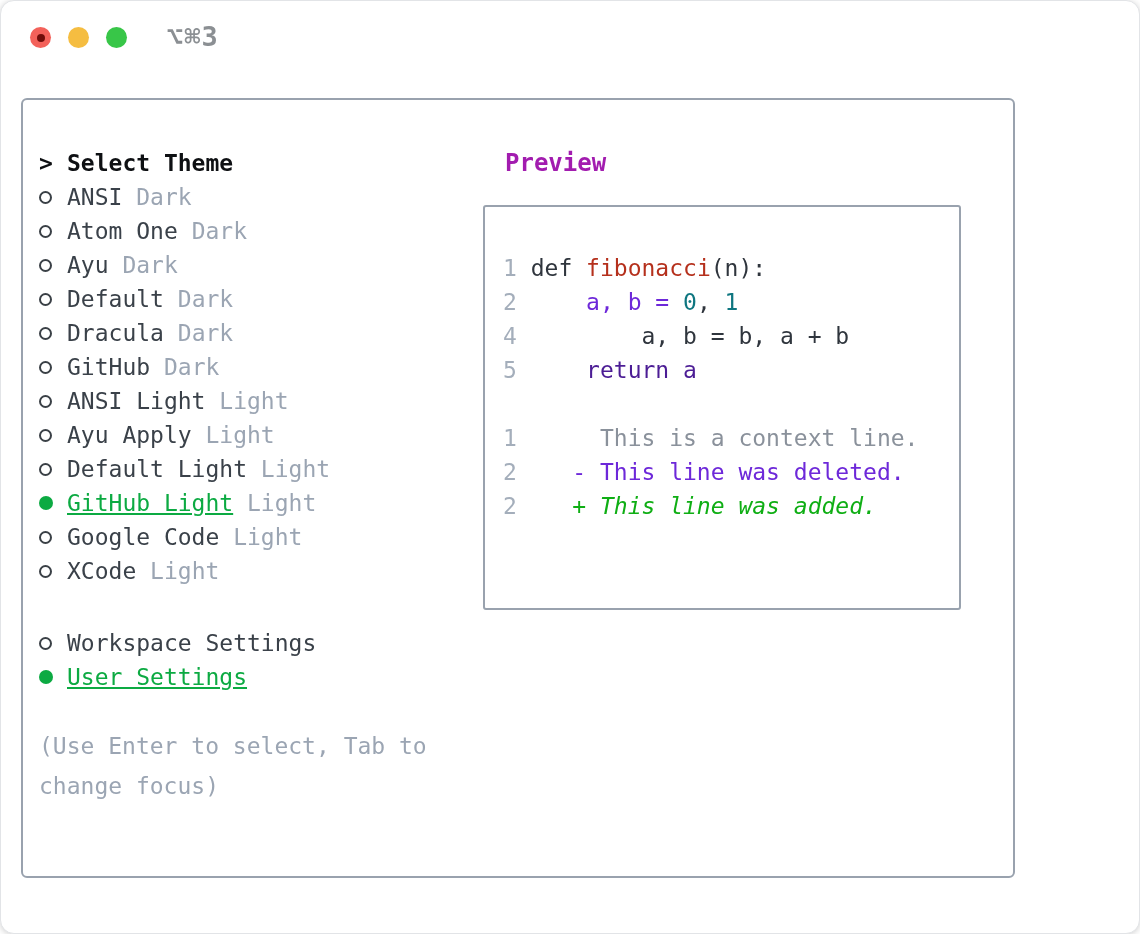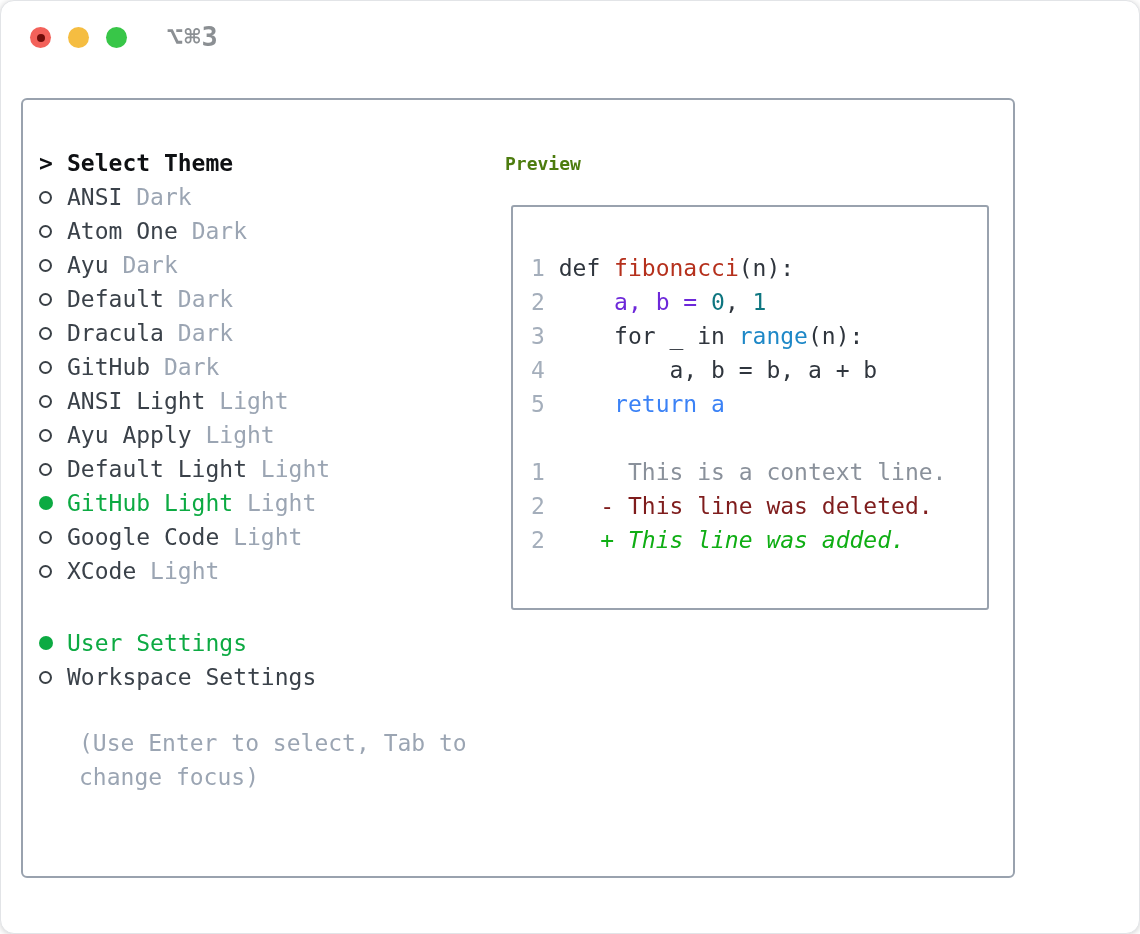--- a/index.html
+++ b/index.html
@@ -57,38 +57,38 @@
     width: 28px; height: 34px; flex: 0 0 28px;
     display: flex; align-items: center;
   }
   .prompt-char { font-weight: bold; color: #0e1013; font-size: 23px; }
   .radio {
     width: 13px; height: 13px; border-radius: 50%;
     border: 2px solid #3a4046; background: transparent;
   }
   .radio.sel { border: none; background: var(--sel-green); width: 14px; height: 14px; }
   .item-label { color: #3a4149; }
-  .item-label.sel { color: var(--sel-green); }
+  .item-label.sel { color: var(--sel-green); text-decoration: underline; }
   .item-tag { color: #9ba5b3; }
   .heading { font-weight: bold; color: #0e1013; }
   .subheading { font-weight: normal; color: #17191c; }
   .apply-block { margin-top: 38px; }
   .help {
     margin-top: 32px; width: 420px;
-    font-size: 23px; line-height: 34px;
-    color: #9ba5b3; white-space: normal; word-break: normal; margin-left: 40px;
+    font-size: 23px; line-height: 40px;
+    color: #9ba5b3; white-space: normal; word-break: normal;
   }
   
   .preview-heading {
     position: absolute; left: 482px; top: 46px;
     height: 34px; display: flex; align-items: center;
-    font-size: 18px; font-weight: bold; color: #4d7c0f;
+    font-size: 24px; font-weight: bold; color: #a21caf;
   }
   .preview-box {
-    position: absolute; left: 488px; top: 105px;
+    position: absolute; left: 460px; top: 105px;
     width: 478px; height: 405px;
     border: 2px solid #99a2ae;
     border-radius: 3px;
     background: #ffffff;
     overflow: hidden;
   }
   .code-block { padding: 44px 0 0 18px; }
   .code-line { font-size: 23px; line-height: 34px; white-space: pre; height: 34px; }
   .gutter { color: #a4aebb; }
 </style>
@@ -126,38 +126,37 @@
           <div class="row"><span class="marker"><span class="radio"></span></span><span class="item-label">ANSI Light</span><span class="item-tag"> Light</span></div>
           <div class="row"><span class="marker"><span class="radio"></span></span><span class="item-label">Ayu Apply</span><span class="item-tag"> Light</span></div>
           <div class="row"><span class="marker"><span class="radio"></span></span><span class="item-label">Default Light</span><span class="item-tag"> Light</span></div>
           <div class="row"><span class="marker"><span class="radio sel"></span></span><span class="item-label sel">GitHub Light</span><span class="item-tag"> Light</span></div>
           <div class="row"><span class="marker"><span class="radio"></span></span><span class="item-label">Google Code</span><span class="item-tag"> Light</span></div>
           <div class="row"><span class="marker"><span class="radio"></span></span><span class="item-label">XCode</span><span class="item-tag"> Light</span></div>
         </div>
 
       <div class="apply-block">
         <div id="apply-list">
+            <div class="row"><span class="marker"><span class="radio"></span></span><span class="item-label">Workspace Settings</span></div>
             <div class="row"><span class="marker"><span class="radio sel"></span></span><span class="item-label sel">User Settings</span></div>
-            <div class="row"><span class="marker"><span class="radio"></span></span><span class="item-label">Workspace Settings</span></div>
           </div>
       </div>
 
       <div class="help">(Use Enter to select, Tab to change focus)</div>
     </div>
 
     <div class="preview-heading">Preview</div>
 
     <div class="preview-box">
       <div class="code-block" id="code-block">
           <div class="code-line"><span class="gutter">1</span><span style="color: rgb(47, 53, 61);"> def </span><span style="color: rgb(181, 48, 28);">fibonacci</span><span style="color: rgb(47, 53, 61);">(n):</span></div>
           <div class="code-line"><span class="gutter">2</span><span style="color: #6d28d9; margin-top: 12px;">     a, b = </span><span style="color: rgb(14, 118, 128);">0</span><span style="color: rgb(47, 53, 61);">, </span><span style="color: rgb(14, 118, 128);">1</span></div>
-          <div class="code-line"><span class="gutter">3</span><span style="color: rgb(47, 53, 61);">     for _ in </span><span style="color: rgb(30, 136, 199);">range</span><span style="color: rgb(47, 53, 61);">(n):</span></div>
           <div class="code-line"><span class="gutter">4</span><span style="color: rgb(47, 53, 61);">         a, b = b, a + b</span></div>
-          <div class="code-line"><span class="gutter">5</span><span style="color: #3b82f6;">     return a</span></div>
+          <div class="code-line"><span class="gutter">5</span><span style="color: #4c1d95;">     return a</span></div>
           <div class="code-line"><span class="gutter"></span></div>
           <div class="code-line"><span class="gutter">1</span><span style="color: rgb(138, 145, 155);">      This is a context line.</span></div>
-          <div class="code-line"><span class="gutter">2</span><span style="color: #7f1d1d;">    - This line was deleted.</span></div>
+          <div class="code-line"><span class="gutter">2</span><span style="color: #6d28d9;">    - This line was deleted.</span></div>
           <div class="code-line"><span class="gutter">2</span><span style="color: rgb(15, 174, 20); font-style: italic;">    + This line was added.</span></div>
         </div>
     </div>
 
   </div>
 </div>
 
 </body></html>

